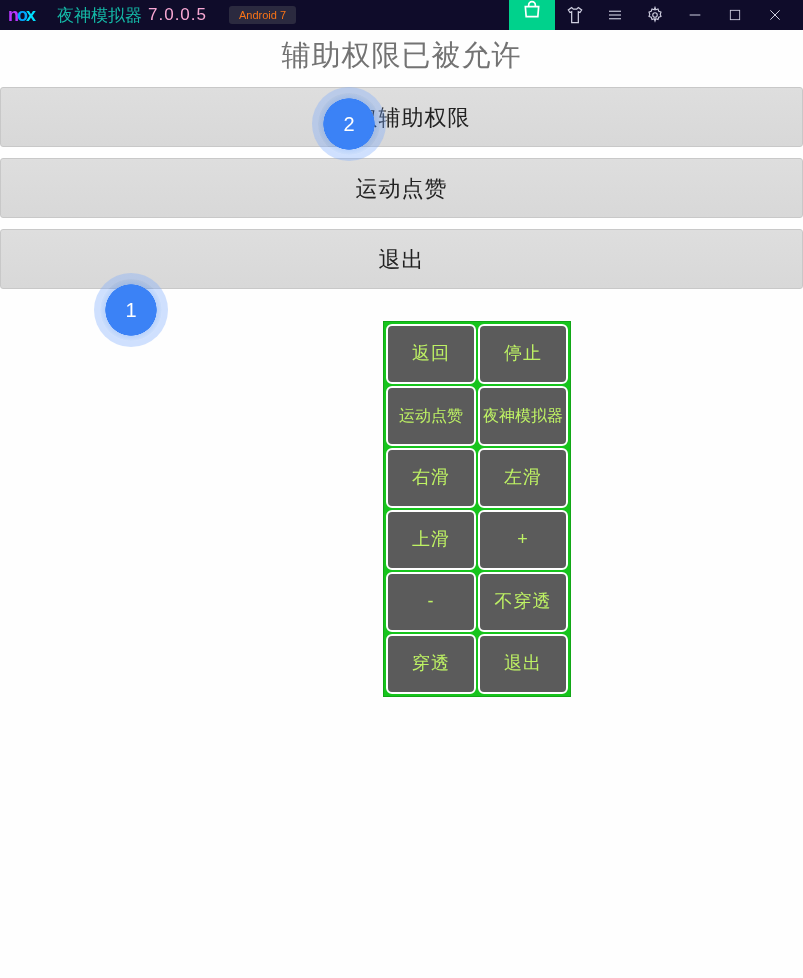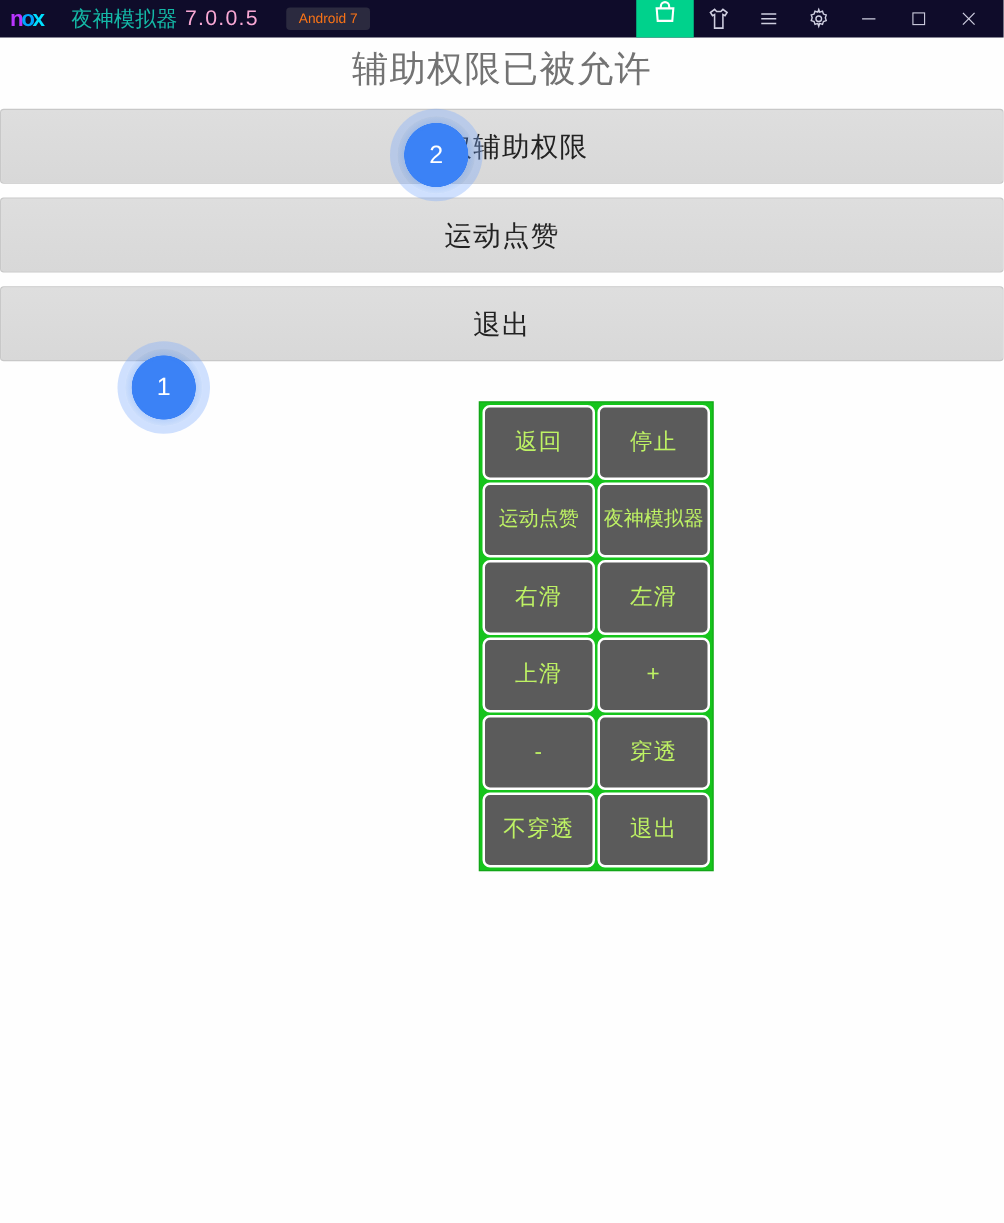--- a/index.html
+++ b/index.html
@@ -223,22 +223,22 @@
   <div class="float-grid">
     <div class="float-cell">返回</div>
     <div class="float-cell">停止</div>
     <div class="float-cell small">运动点赞</div>
     <div class="float-cell small">夜神模拟器</div>
     <div class="float-cell">右滑</div>
     <div class="float-cell">左滑</div>
     <div class="float-cell">上滑</div>
     <div class="float-cell">+</div>
     <div class="float-cell">-</div>
+    <div class="float-cell">不穿透</div>
     <div class="float-cell">穿透</div>
-    <div class="float-cell">不穿透</div>
     <div class="float-cell">退出</div>
   </div>
 </div>
 
 <div class="marker m1">
   <div class="marker-inner">1</div>
 </div>
 <div class="marker m2">
   <div class="marker-inner">2</div>
 </div>

